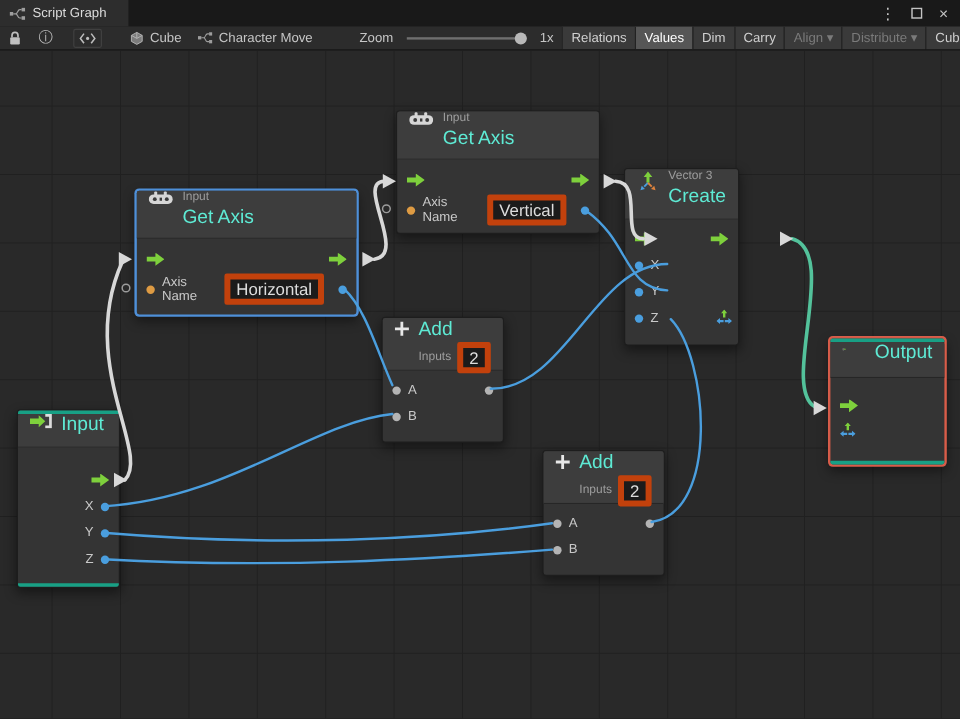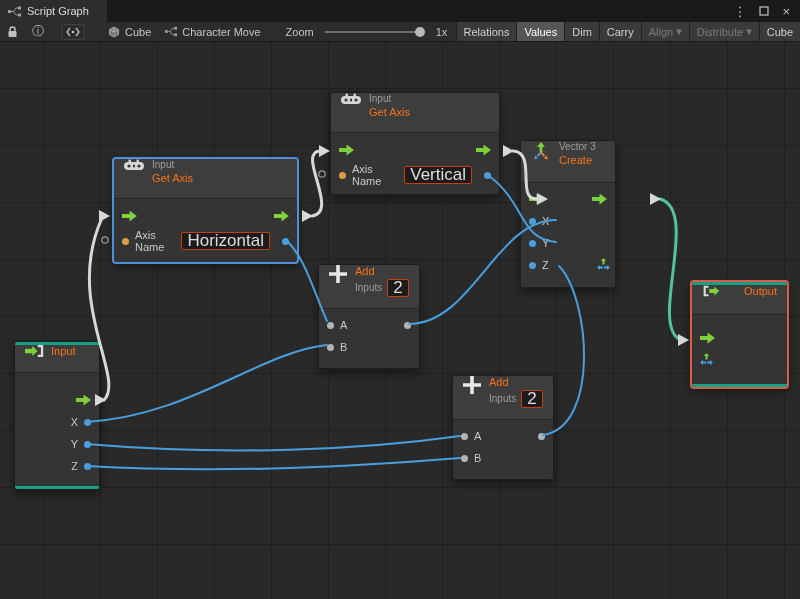--- a/index.html
+++ b/index.html
@@ -45,31 +45,31 @@
   
   .node{position:absolute;background:#343434;border:1px solid #1d1d1d;border-radius:3px;
         box-shadow:0 4px 10px rgba(0,0,0,.45);color:#cccccc;font-size:11px;z-index:2;box-sizing:border-box}
   .node.sel-blue{border:1px solid #4f90d9;box-shadow:0 0 0 1px #4f90d9,0 4px 10px rgba(0,0,0,.45)}
   .node.sel-red{border:1px solid #d95d4a;box-shadow:0 0 0 1px #d95d4a,0 4px 10px rgba(0,0,0,.45)}
   .nhdr{background:#3d3d3d;border-bottom:1px solid #262626;display:flex;align-items:flex-start;gap:8px;
         padding:0 10px;border-radius:2px 2px 0 0;box-sizing:border-box}
   .h40{height:40px}.h42{height:42px}.h44{height:44px}.h28{height:28px}.h30{height:30px}
   .hcol{display:flex;flex-direction:column;line-height:1.25}
   .cat{font-size:10px;color:#9d9d9d}
-  .ttl{font-size:11px;color:#f97316}
+  .ttl{font-size:16px;color:#5eead4}
   .nbody{padding:5px 0 12px;position:relative}
   .row{display:flex;align-items:center;height:22px;padding:0 8px;gap:6px;box-sizing:border-box}
   .row.h24{height:24px}.row.h26{height:26px}
   .spacer{flex:1}
   .dot{width:7px;height:7px;border-radius:50%;flex:0 0 auto}
   .dot.blue{background:#4a9ede}.dot.orange{background:#de9b43}.dot.gray{background:#b4b4b4}
   .farrow{width:15px;height:11px;background:#7ed03c;flex:0 0 auto;
           clip-path:polygon(0 32%,50% 32%,50% 0,100% 50%,50% 100%,50% 68%,0 68%)}
-  .field{background:#1b1b1b;border:1px solid #c2410c;border-radius:2px;color:#dddddd;
-         padding:1px 5px;font-size:17px;line-height:14px}
+  .field{background:#1b1b1b;border:5px solid #c2410c;border-radius:2px;color:#dddddd;
+         padding:1px 5px;font-size:14px;line-height:14px}
   .strip{height:3px;background:#18a085}
   .strip.top{border-radius:2px 2px 0 0}
   .strip.bot{border-radius:0 0 2px 2px;position:absolute;left:0;right:0;bottom:0}
   .plabel{color:#c9c9c9}
   .v3out{position:absolute;right:5px;top:75px}
 </style>
 </head>
 <body>
 
 <div class="app">
@@ -116,21 +116,21 @@
     </span>
     <span class="titem">
       <svg width="12" height="11" viewBox="0 0 13 11">
         <rect x="0" y="4" width="3" height="3" fill="#9d9d9d"></rect>
         <rect x="10" y="0.5" width="3" height="3" fill="#9d9d9d"></rect>
         <rect x="10" y="7.5" width="3" height="3" fill="#9d9d9d"></rect>
         <path d="M3 5.5h2c2 0 1.5-3.5 3.5-3.5H10M5 5.5c2 0 1.5 3.5 3.5 3.5H10" stroke="#9d9d9d" fill="none"></path>
       </svg>
       <span>Character Move</span>
     </span>
-    <span class="titem" style="margin-left:18px">Zoom</span>
+    <span class="titem" style="margin-left:32px">Zoom</span>
     <span class="slider">
       <span class="handle"></span>
     </span>
     <span class="titem">1x</span>
 
     <span class="tb-buttons">
       <span class="tbtn">
           <span>Relations</span>
         </span>
       <span class="tbtn active">

